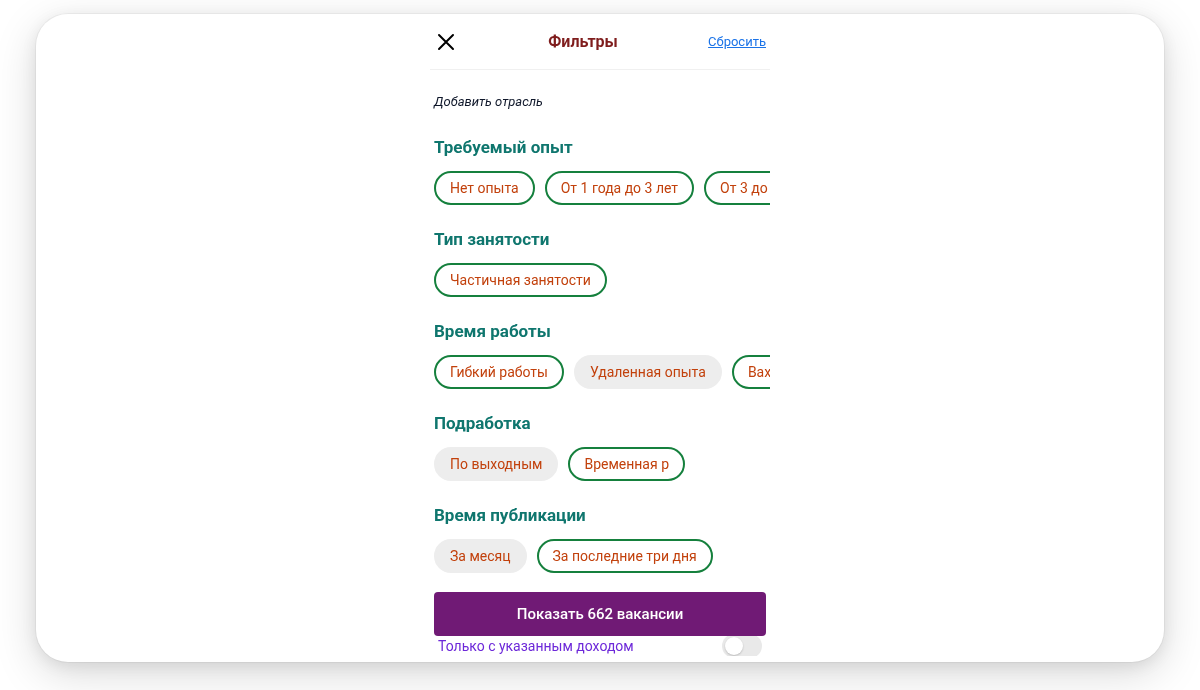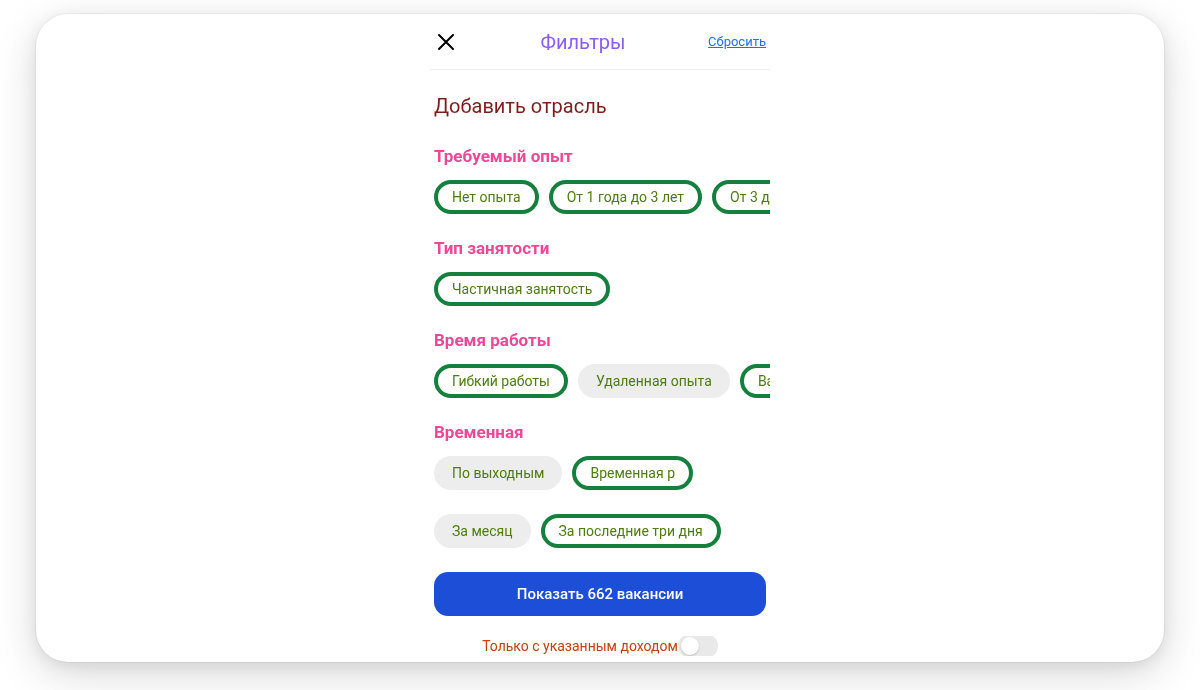--- a/index.html
+++ b/index.html
@@ -34,68 +34,69 @@
     padding: 0 4px;
     border-bottom: 1px solid #f0f0f0;
   }
   .hdr .close {
     width: 24px; height: 24px;
     display:flex;align-items:center;justify-content:center;
     color:#000;
     cursor:pointer;
   }
   .hdr .title {
-    font-size: 20px;
-    font-weight: 400;
-    color:#8b5cf6;
+    font-size: 16px;
+    font-weight: 700;
+    color:#7f1d1d;
   }
   .hdr .reset {
     font-size: 13px;
     color:#1a73e8;
     text-decoration: underline;
     cursor:pointer;
   }
   
   .body {
     position:absolute;
     top:56px; bottom:64px; left:0; right:0;
     overflow-y:auto;
     overflow-x:hidden;
   }
   .section { padding: 14px 4px 8px 4px; }
   .add-industry {
-    color:#7f1d1d;
-    font-size:20px;
+    color:#0f172a;
+    font-size:13px;
     padding: 24px 4px 14px 4px;
     cursor:pointer;
+    font-style:italic;
   }
   .sec-title {
     font-size:17px;
     font-weight:700;
-    color:#ec4899;
+    color:#0f766e;
     margin-bottom:14px;
   }
   .chip-row {
     display:flex;
     gap:10px;
     overflow-x:auto;
     scrollbar-width:none;
     padding-bottom:2px;
     margin-right:-12px; 
   }
   .chip-row::-webkit-scrollbar{display:none;}
   .chip {
     flex:0 0 auto;
     height:34px;
     padding: 0 14px;
-    border:4px solid #15803d;
+    border:2px solid #15803d;
     border-radius:18px;
     background:#fff;
     font-size:14px;
-    color:#4d7c0f;
+    color:#c2410c;
     display:flex;align-items:center;
     cursor:pointer;
     white-space:nowrap;
   }
   .chip.selected {
     background:#ededed;
     border-color:#ededed;
   }
   .toggle {
     width:40px;height:24px;border-radius:12px;background:#e9e9e9;position:relative;cursor:pointer;
@@ -105,34 +106,34 @@
   }
   
   .footer {
     position:absolute;
     left:0;right:0;bottom:0;
     padding: 0 4px 6px 4px;
     background:#fff;
   }
   .cta {
     height:44px;
-    border-radius:14px;
-    background:#1d4ed8;
+    border-radius:4px;
+    background:#701a75;
     color:#fff;
     font-size:15px;
     font-weight:500;
     display:flex;align-items:center;justify-content:center;
     cursor:pointer;
   }
   .under-footer-row {
     
-    margin-top:20px;
-    display:flex;align-items:center;justify-content:center;
+    margin-top:0;
+    display:flex;align-items:center;justify-content:space-between;
     padding:0 4px;
-    font-size:14px;color:#c2410c;
+    font-size:14px;color:#6d28d9;
     height:20px;
     overflow:hidden;
   }
 </style>
 </head>
 <body>
 
 <div class="device-frame">
   <div class="app">
 
@@ -155,43 +156,44 @@
         <div class="chip-row">
           <div class="chip">Нет опыта</div>
           <div class="chip">От 1 года до 3 лет</div>
           <div class="chip">От 3 до 6 лет</div>
         </div>
       </div>
 
       <div class="section">
         <div class="sec-title">Тип занятости</div>
         <div class="chip-row">
-          <div class="chip">Частичная занятость</div>
+          <div class="chip">Частичная занятости</div>
 
         </div>
       </div>
 
       <div class="section">
         <div class="sec-title">Время работы</div>
         <div class="chip-row">
           <div class="chip">Гибкий работы</div>
           <div class="chip selected">Удаленная опыта</div>
           <div class="chip">Вахтовый мет</div>
         </div>
       </div>
 
       <div class="section">
-        <div class="sec-title">Временная</div>
+        <div class="sec-title">Подработка</div>
         <div class="chip-row">
           <div class="chip selected">По выходным</div>
           <div class="chip">Временная р</div>
         </div>
       </div>
 
       <div class="section">
+        <div class="sec-title">Время публикации</div>
         <div class="chip-row">
           <div class="chip selected">За месяц</div>
           <div class="chip">За последние три дня</div>
         </div>
       </div>
 
       <div class="section">
         
         
       </div>

